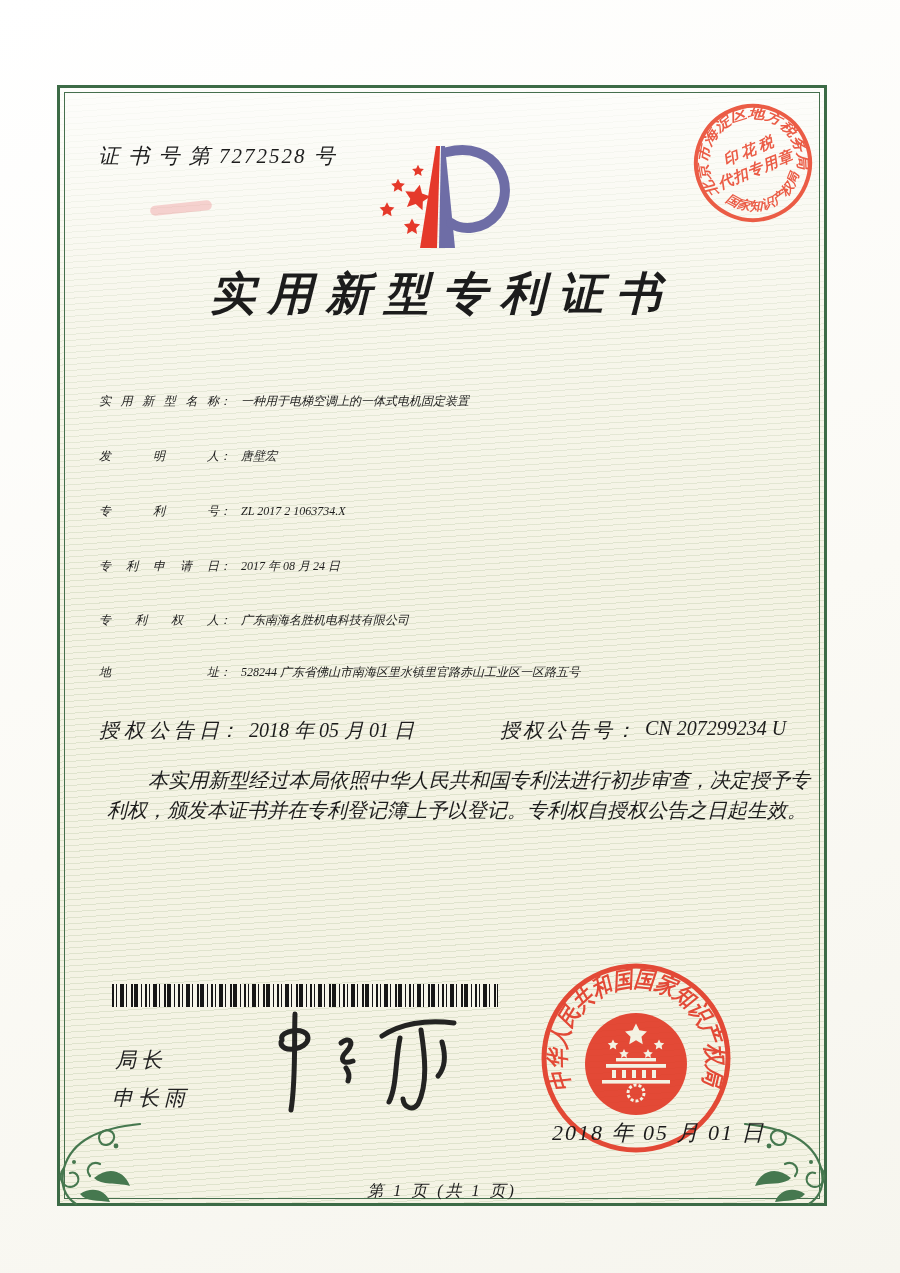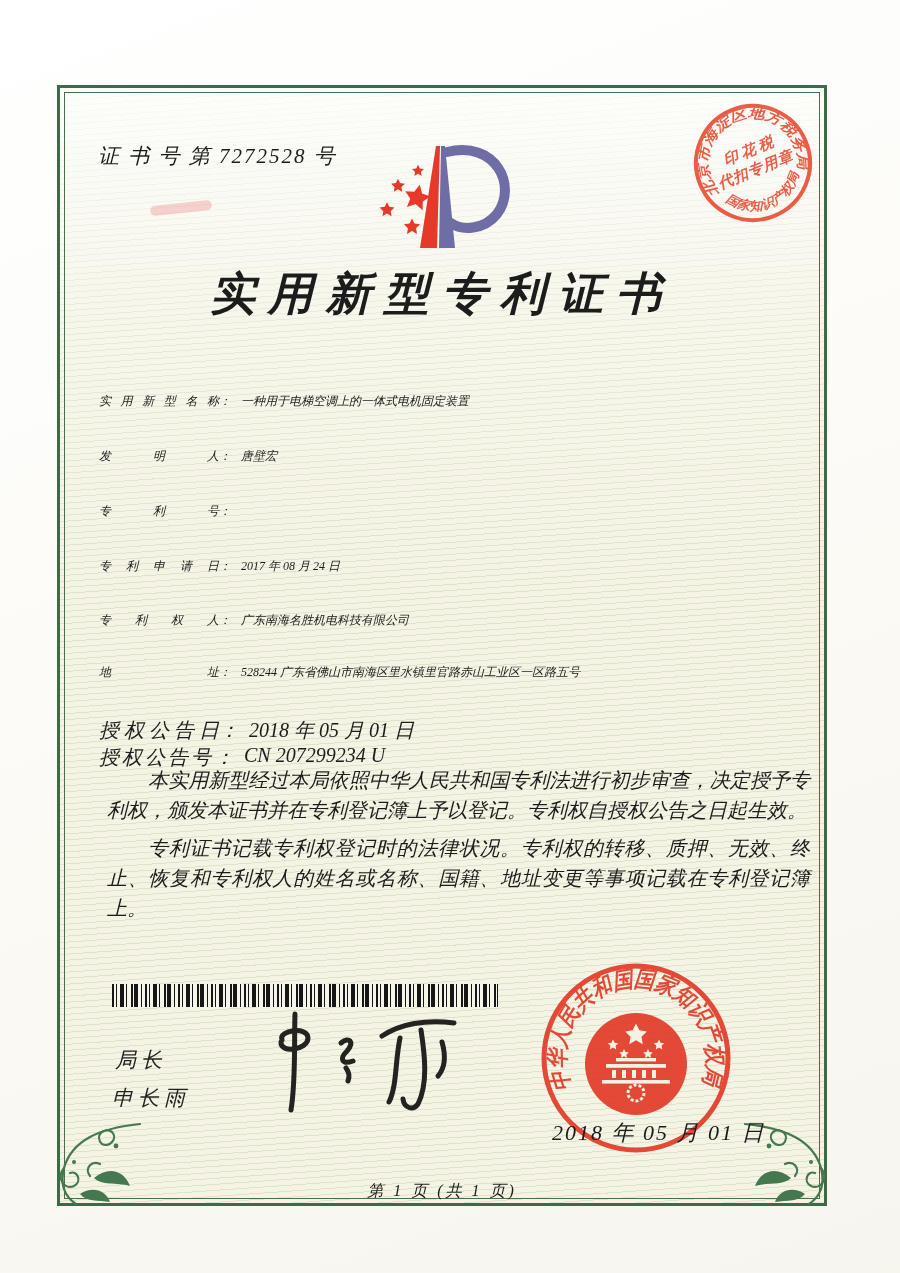--- a/index.html
+++ b/index.html
@@ -16,21 +16,21 @@
   .frame-inner{position:absolute;left:4px;top:4px;right:4px;bottom:4px;
          border:1px solid #456f4d;}
   .abs{position:absolute;}
   .certno{left:98px;top:142px;font-size:21px;letter-spacing:2px;}
   .title{left:57px;top:264px;width:770px;text-align:center;font-size:45px;font-weight:700;letter-spacing:13px;}
   .row{left:99px;width:720px;display:flex;font-size:12px;line-height:27px;}
   .flabel{display:inline-block;width:120px;text-align:justify;text-align-last:justify;flex:0 0 120px;}
   .colon{flex:0 0 auto;margin-right:10px;}
   .fvalue{flex:1 1 auto;max-width:575px;}
   .r1{top:388px}.r2{top:443px}.r3{top:498px}.r4{top:553px}.r5{top:607px}.r6{top:659px}
-  .grantrow{left:99px;top:717px;width:720px;font-size:20px;display:flex;flex-direction:column;}
+  .grantrow{left:99px;top:717px;width:720px;font-size:20px;display:flex;}
   .grant-left{display:flex;width:401px;}
   .grant-right{display:flex;}
   .grant-right .glabel{letter-spacing:3px;}
   .paras{left:99px;top:757px;width:719px;font-size:20px;line-height:30px;text-align:justify;}
   .paras p{margin:8px;text-indent:2.05em;}
   .barcode{left:112px;top:984px;width:386px;height:23px;
     background:repeating-linear-gradient(90deg,
       #161616 0 2px,#f6f5ea 2px 4px,#161616 4px 5px,#f6f5ea 5px 8px,
       #161616 8px 12px,#f6f5ea 12px 14px,#161616 14px 15px,#f6f5ea 15px 19px,
       #161616 19px 21px,#f6f5ea 21px 22px,#161616 22px 26px,#f6f5ea 26px 29px,
@@ -88,20 +88,21 @@
       <span class="fvalue">一种用于电梯空调上的一体式电机固定装置</span>
   </div>
   <div class="abs row r2">
     <span class="flabel">发明人</span>
       <span class="colon">：</span>
       <span class="fvalue">唐壁宏</span>
   </div>
   <div class="abs row r3">
     <span class="flabel">专利号</span>
       <span class="colon">：</span>
+      <span class="fvalue">ZL 2017 2 1063734.X</span>
   </div>
   <div class="abs row r4">
     <span class="flabel">专利申请日</span>
       <span class="colon">：</span>
       <span class="fvalue">2017 年 08 月 24 日</span>
   </div>
   <div class="abs row r5">
     <span class="flabel">专利权人</span>
       <span class="colon">：</span>
       <span class="fvalue">广东南海名胜机电科技有限公司</span>
@@ -120,21 +121,20 @@
     </div>
     <div class="grant-right">
       <span class="glabel">授权公告号</span>
         <span class="colon">：</span>
         <span>CN 207299234 U</span>
     </div>
   </div>
 
   <div class="abs paras">
     <p>本实用新型经过本局依照中华人民共和国专利法进行初步审查，决定授予专利权，颁发本证书并在专利登记簿上予以登记。专利权自授权公告之日起生效。</p>
-    <p>专利证书记载专利权登记时的法律状况。专利权的转移、质押、无效、终止、恢复和专利权人的姓名或名称、国籍、地址变更等事项记载在专利登记簿上。</p>
   </div>
 
   <div class="abs barcode"></div>
 
   <div class="abs signer t">局长</div>
   <div class="abs signer n">申长雨</div>
 
   <svg class="abs sig-svg" width="230" height="112" viewBox="0 0 230 112">
     <g fill="none" stroke="#121212" stroke-width="5" stroke-linecap="round" opacity="0.92">
       <path d="M34,34 C30,24 60,20 60,32 C60,44 32,48 33,36"></path>

